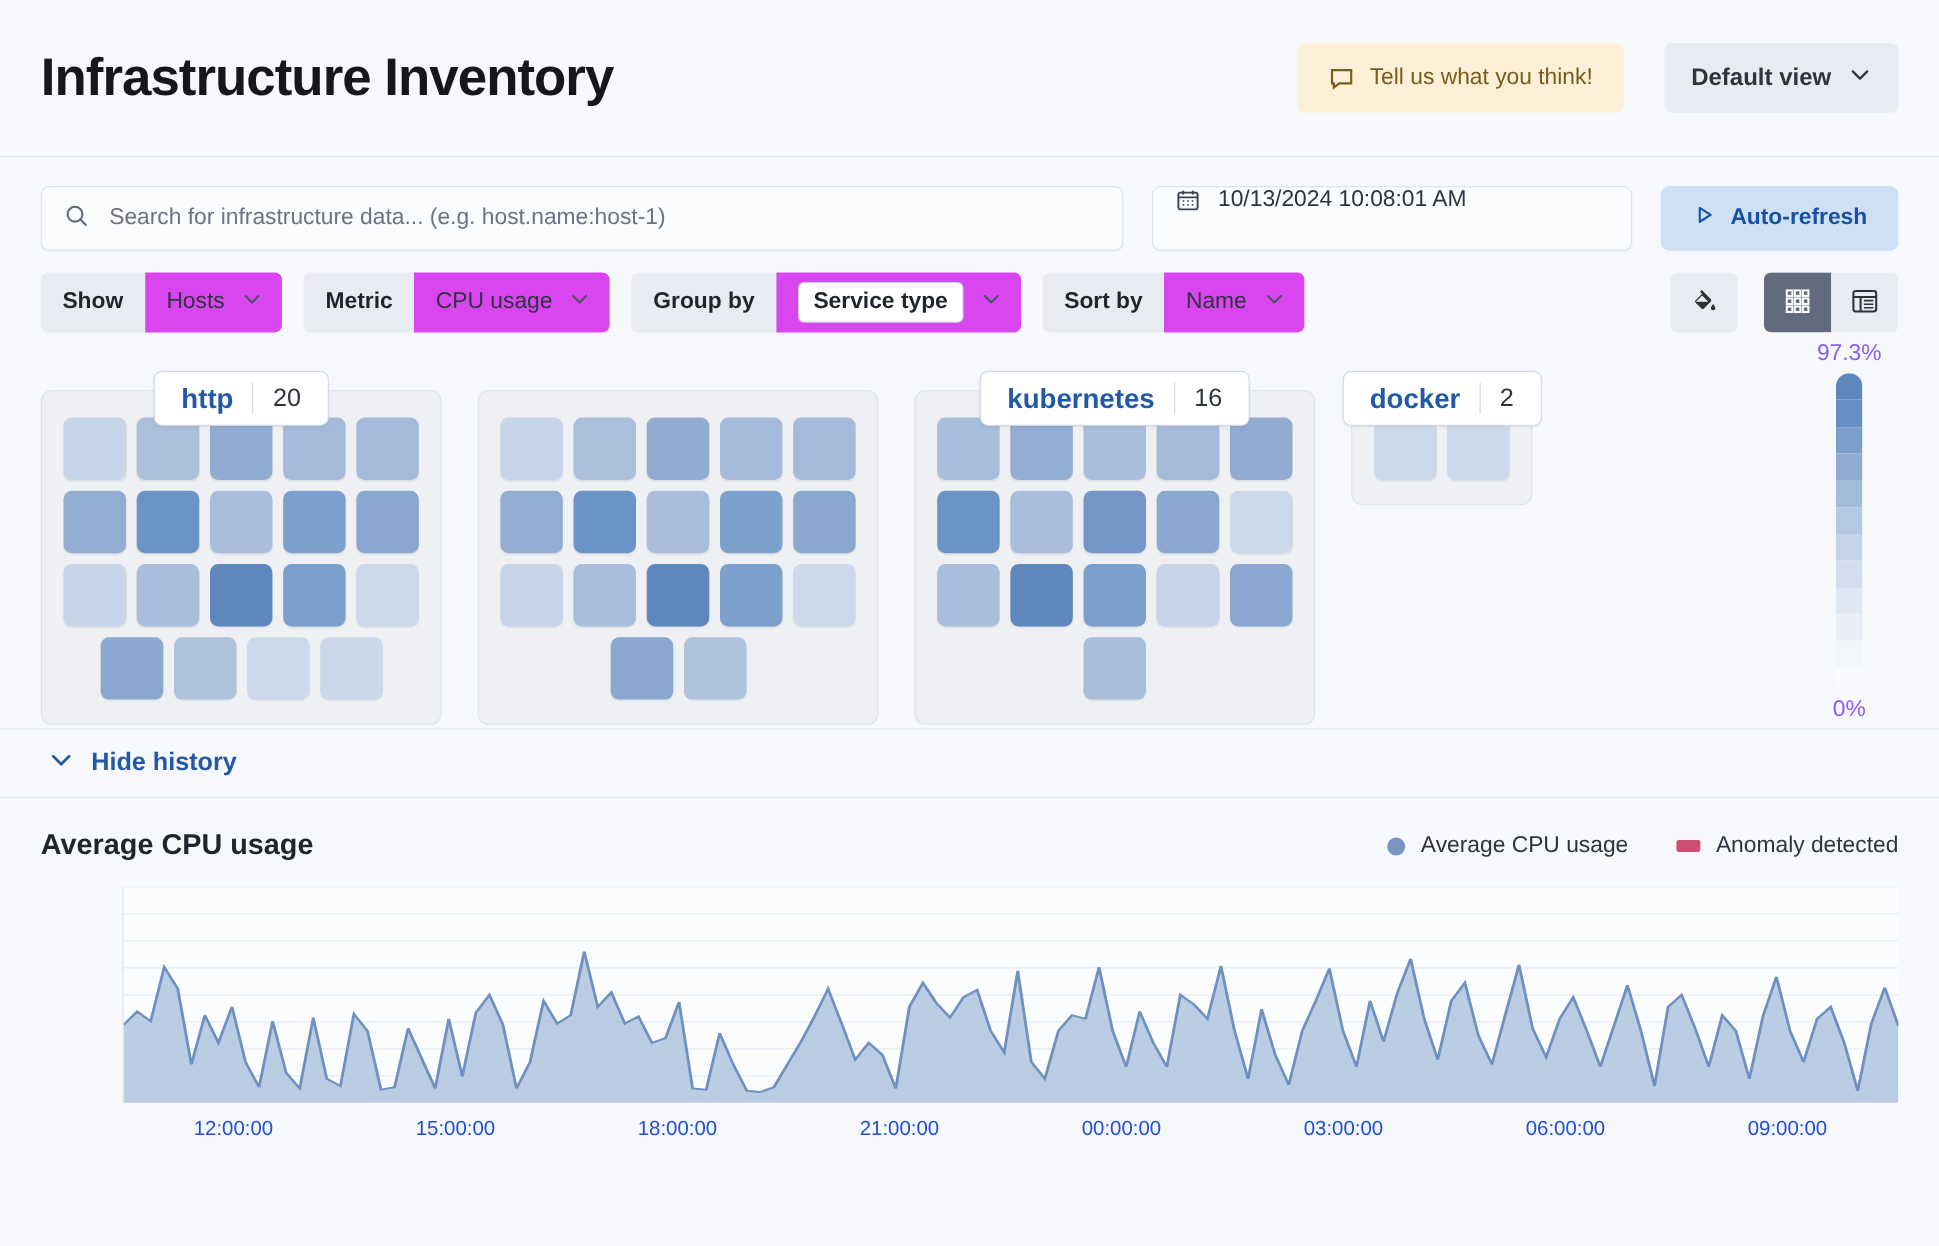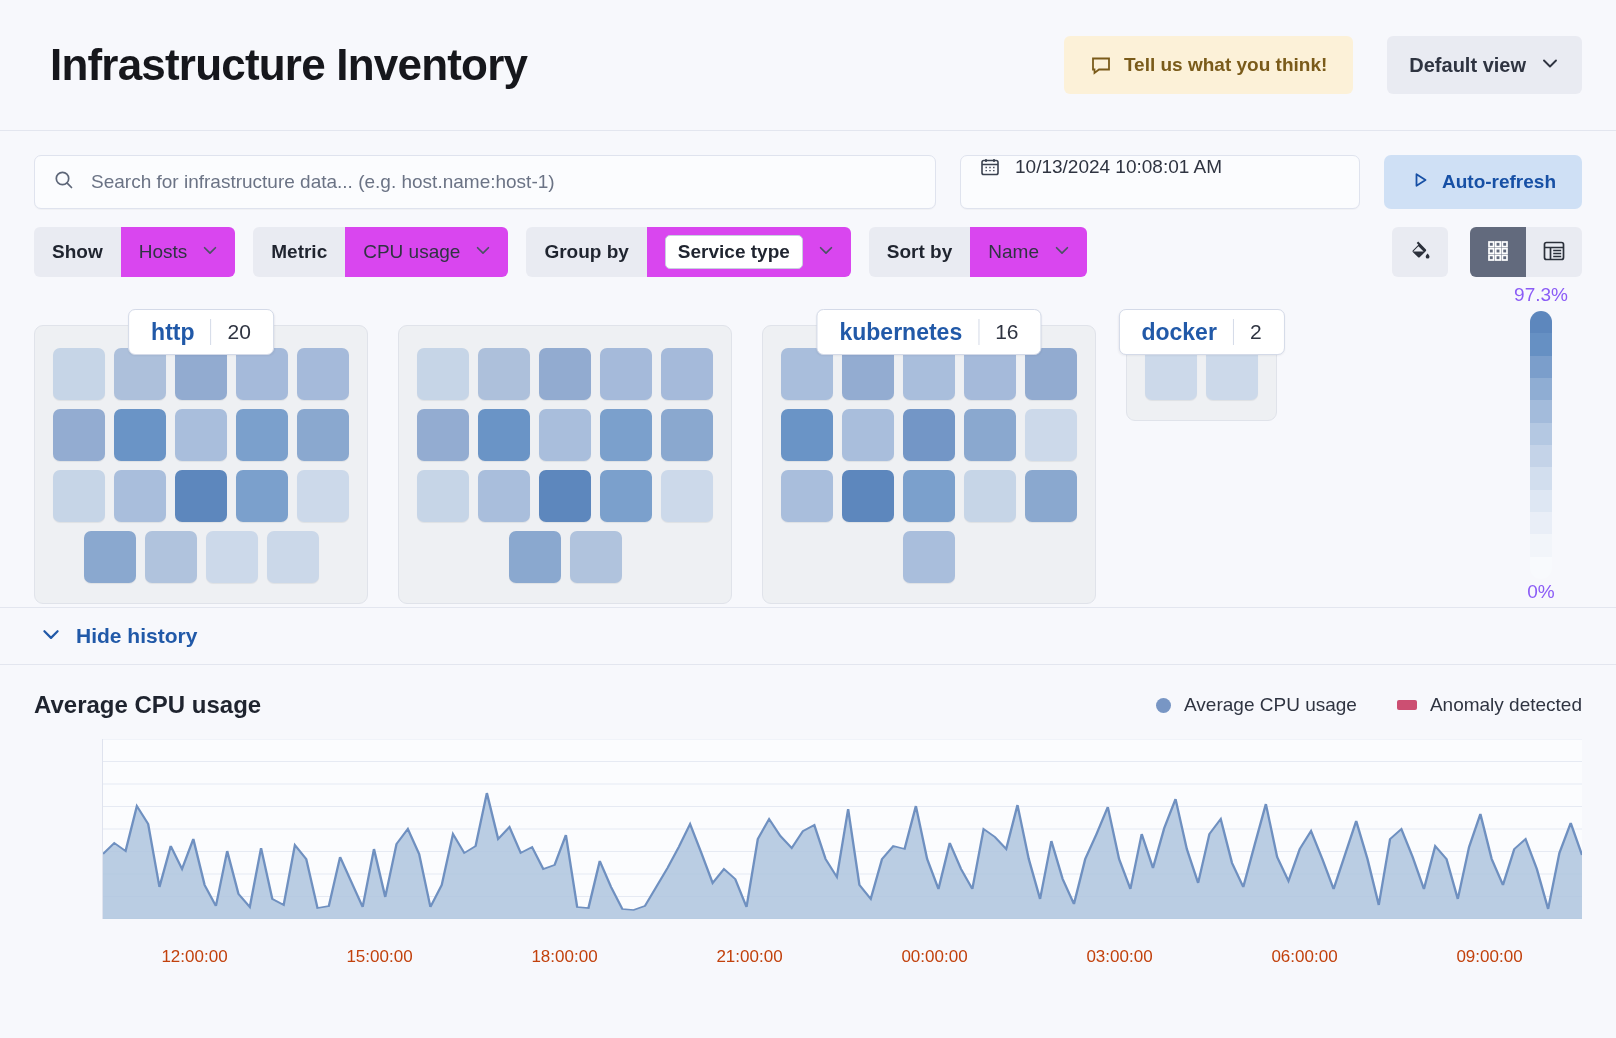--- a/index.html
+++ b/index.html
@@ -17,30 +17,30 @@
   
   .header {
     height: 131px;
     display: flex; align-items: center;
     padding: 0 34px;
     border-bottom: 1px solid #e3e6ef;
     background: #f7f8fc;
   }
   .page-title {
     font-size: 44px; font-weight: 700; letter-spacing: -0.8px;
-    color: #16171c; margin: 16px;
+    color: #16171c; margin: 0;
     flex: 0 0 auto;
   }
   .header-spacer { flex: 1 1 auto; }
   .feedback-btn {
     background: #fcf1d8; color: #7a5b1a;
     border: none; border-radius: 6px;
     height: 58px; padding: 0 26px;
     display: flex; align-items: center; gap: 12px;
-    font-size: 19px; font-weight: 700;
+    font-size: 19px; font-weight: 400;
     font-family: "Liberation Sans", sans-serif;
     cursor: pointer;
   }
   .feedback-btn svg { display:block; }
   .view-btn {
     margin-left: 34px;
     background: #e9ebf2; color: #2f3441;
     border: none; border-radius: 6px;
     height: 58px; padding: 0 22px;
     display: flex; align-items: center; gap: 14px;
@@ -215,21 +215,21 @@
     font-size: 17px; color: #4b5263;
   }
   .plot-box {
     position: absolute; left: 68px; right: 0; top: 0; height: 180px;
     border-left: 1px solid #dfe3ee;
     background: #fbfcfe;
   }
   .plot-box svg { display: block; width: 100%; height: 100%; }
   .x-labels {
     position: absolute; left: 68px; right: 0; top: 192px;
-    display: flex; font-size: 17px; color: #c2410c; margin-top: 16px;
+    display: flex; font-size: 17px; color: #1d4ed8;
   }
   .x-labels span { flex: 1 1 0; text-align: center; }
 </style>
 </head>
 <body>
 
 <div class="app">
 
   <div class="header">
     <h1 class="page-title">Infrastructure Inventory</h1>

